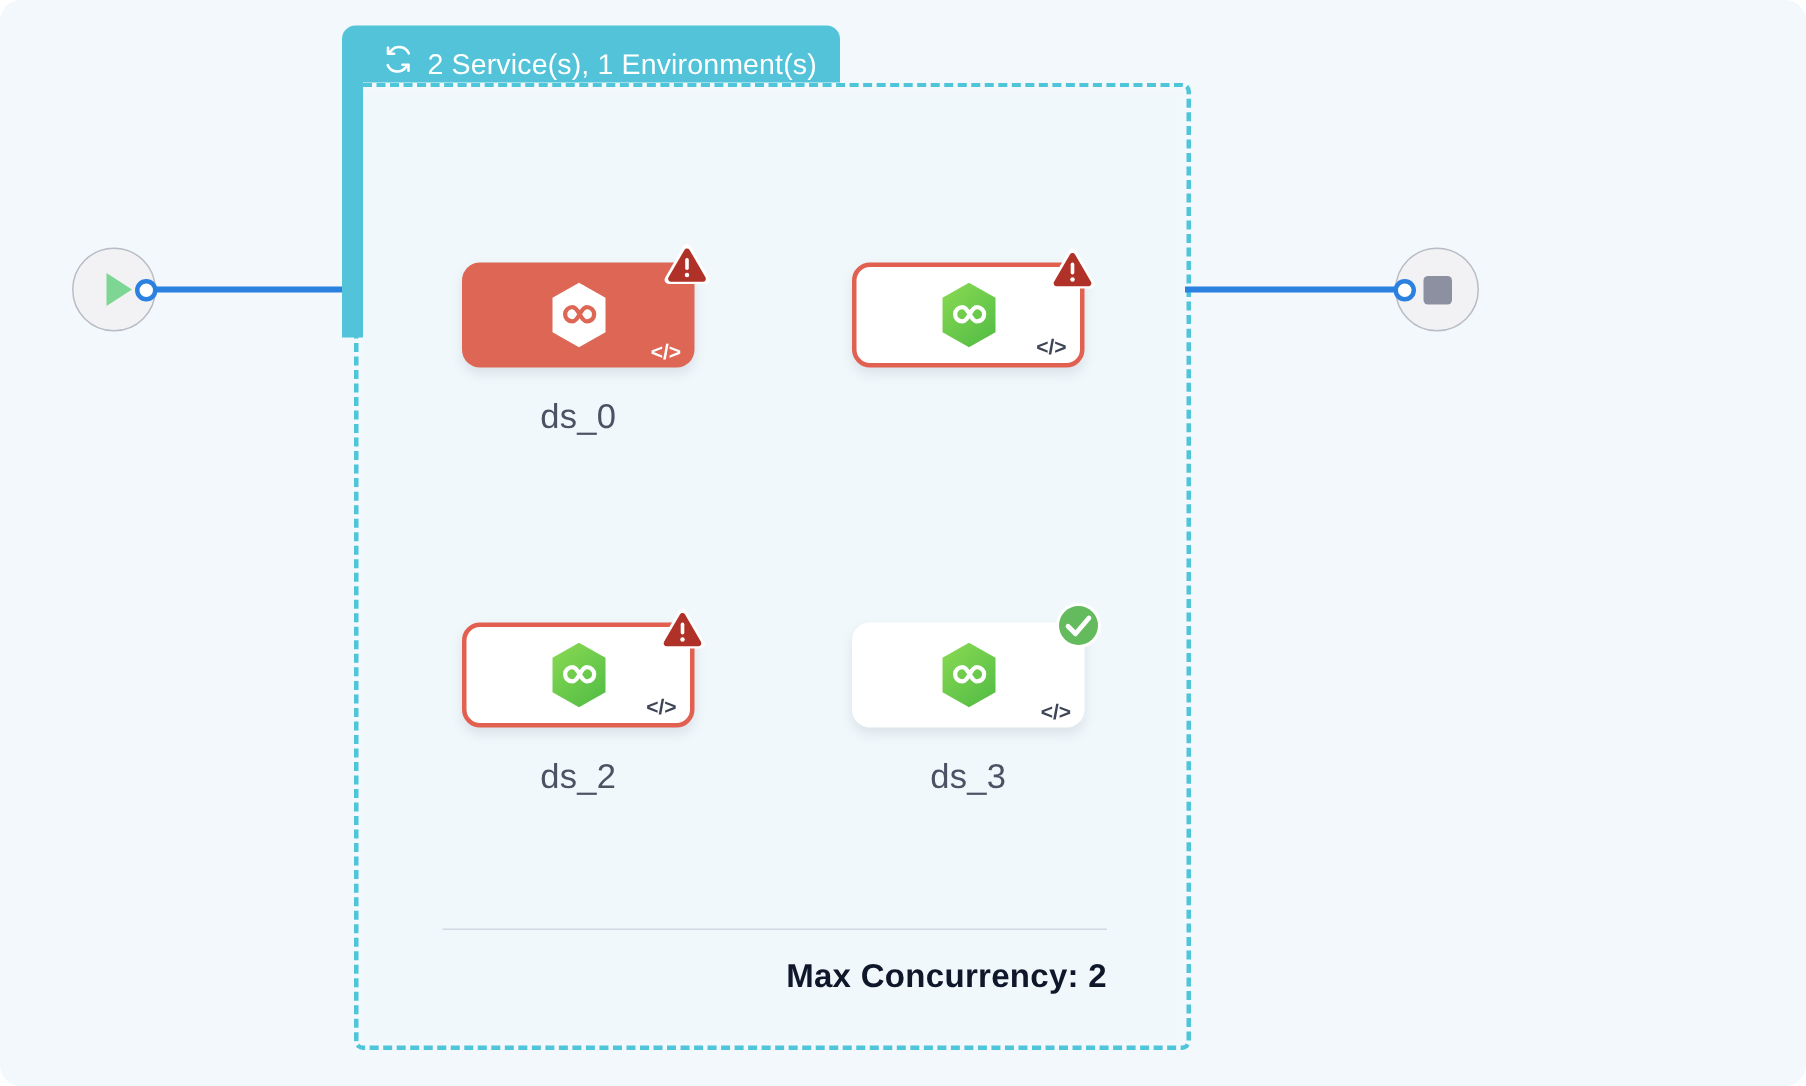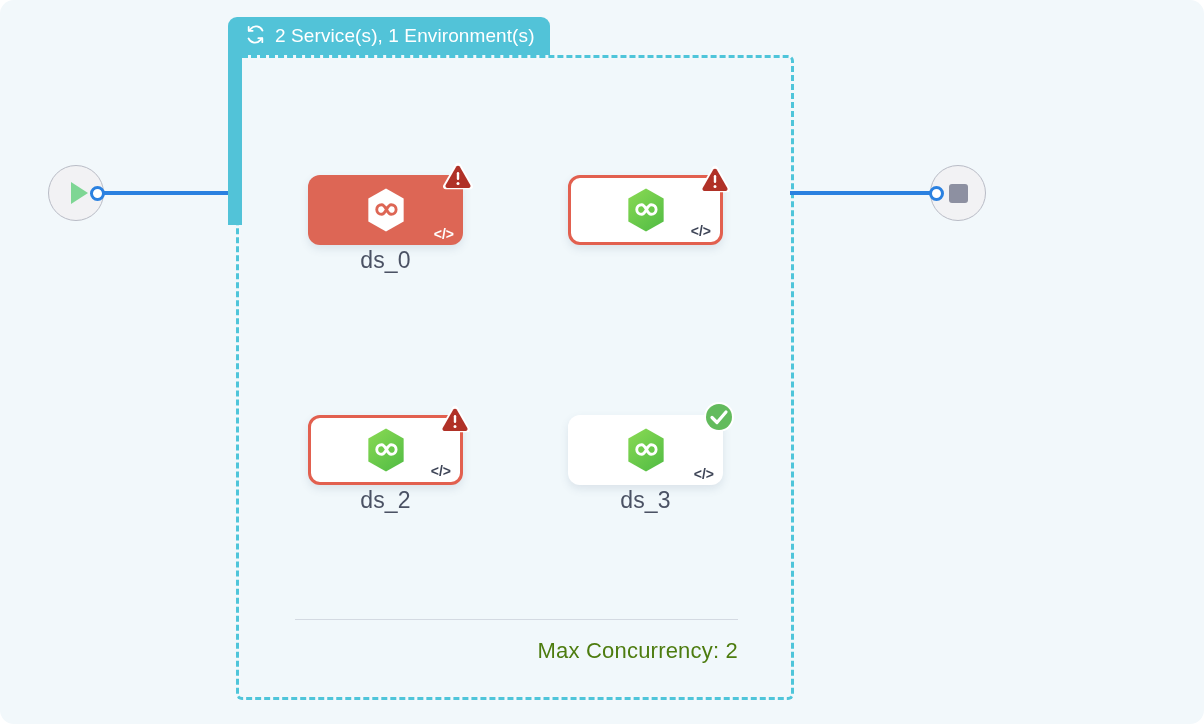--- a/index.html
+++ b/index.html
@@ -76,23 +76,23 @@
 
   
   #group-tab {
     position: absolute;
     left: 228px;
     top: 17px;
     height: 38px;
     background: #52c3d8;
     border-radius: 9px 9px 0 0;
     display: flex;
-    align-items: center;
+    align-items: flex-end;
     gap: 9px;
-    padding: 0 15px 0 17px;
+    padding: 0 15px 0 27px;
     z-index: 7;
   }
   #group-tab .tab-label {
     color: #ffffff;
     font-size: 19px;
     font-weight: 500;
     letter-spacing: .1px;
     white-space: nowrap;
   }
 
@@ -226,21 +226,21 @@
   .state-ok .code-icon { color: #3d4456; }
 
   .badge {
     position: absolute;
     z-index: 9;
   }
   .badge.warn { right: -12px; top: -14px; }
   .badge.ok   { right: -12px; top: -14px; }
 
   .task-label {
-    margin-top: 2px;
+    margin-top: 19px;
     text-align: center;
     width: 155px;
     font-size: 23px;
     color: #4b5264;
     letter-spacing: .2px;
   }
 
   #task-0 { left: 308px; top: 175px; }
   #task-1 { left: 568px; top: 175px; }
   #task-2 { left: 308px; top: 415px; }
@@ -256,22 +256,22 @@
     background: #d4dae2;
     z-index: 8;
   }
   #max-concurrency {
     position: absolute;
     left: 295px;
     top: 638px;
     width: 443px;
     text-align: right;
     font-size: 22px;
-    font-weight: normal;
-    color: #4d7c0f;
+    font-weight: bold;
+    color: #0f172a;
     letter-spacing: .2px;
     z-index: 8;
   }
 </style>
 </head>
 <body>
 
 <div id="canvas">
 
   <div class="edge" id="edge-left"></div>

